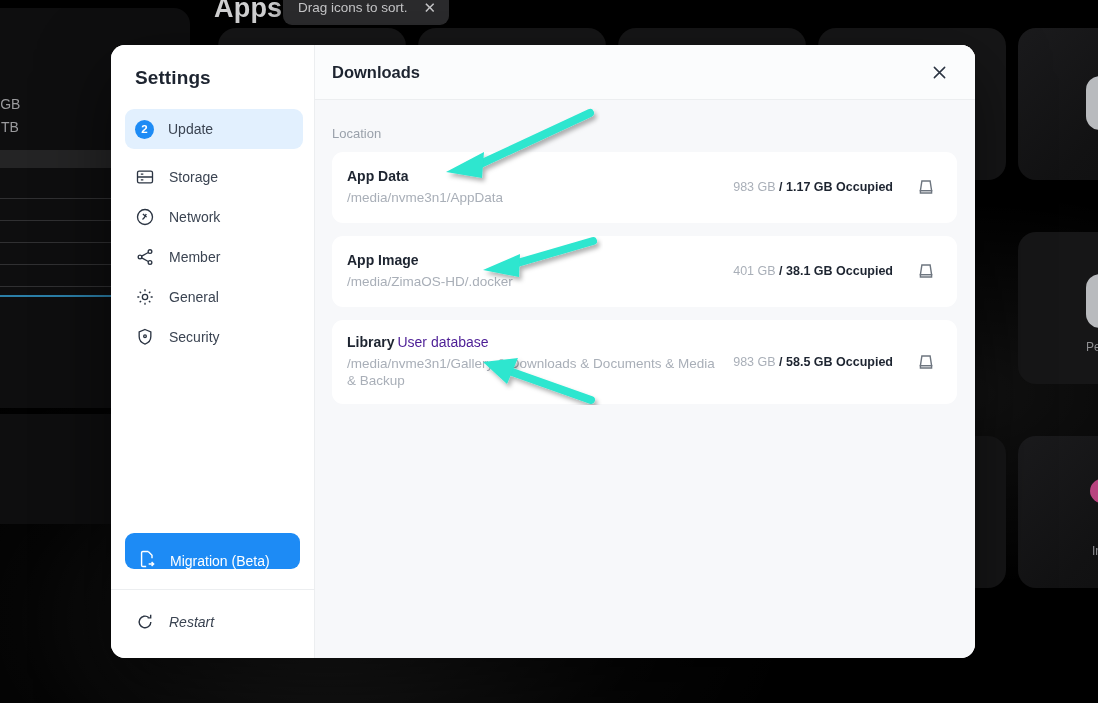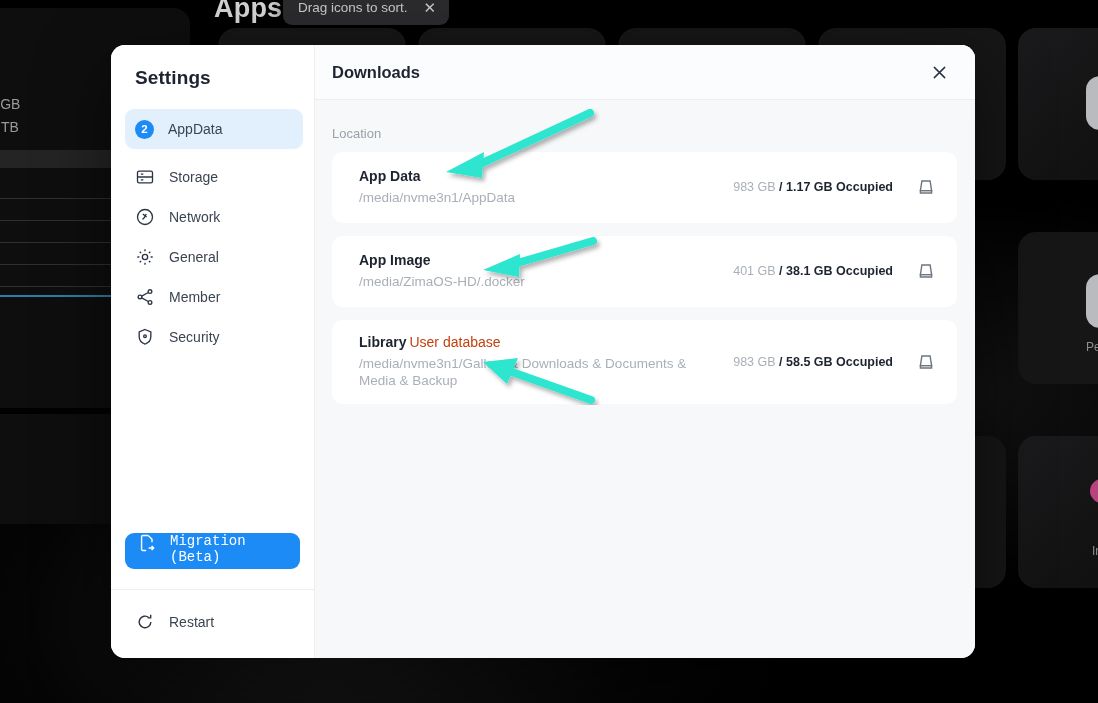--- a/index.html
+++ b/index.html
@@ -116,28 +116,28 @@
   .badge {
     width: 19px; height: 19px; border-radius: 50%;
     background: #1d8bf5; color: #fff; font-size: 11.5px; font-weight: 700;
     display: flex; align-items: center; justify-content: center; flex: none;
   }
   .ico { width: 20px; height: 20px; flex: none; display: block; }
 
   .nav-spacer { flex: 1; }
 
   .migration-btn {
-    display: flex; align-items: flex-start; gap: 13px;
+    display: flex; align-items: flex-end; gap: 13px;
     height: 36px; margin: 0 14px 20px 14px; padding: 0 12px;
-    background: #1d8bf5; border-radius: 9px; cursor: pointer; font-family: Liberation Mono, monospace;
+    background: #1d8bf5; border-radius: 9px; cursor: pointer;
   }
   .migration-btn .lbl { font-size: 14px; color: #fff; font-weight: 400; }
 
   .bottom-sep { height: 1px; background: #eceef0; margin: 0; }
-  .bottom-nav { padding: 12px 0 16px 0; }
+  .bottom-nav { padding: 12px 0 16px 0; font-style: italic; }
   .bottom-nav .nav-item .lbl { color: #3b4452; }
   .danger .lbl { color: #e8542a !important; }
 
   
   .content { flex: 1; background: #f7f8fa; display: flex; flex-direction: column; }
   .content-head {
     height: 55px; background: #fbfcfd;
     border-bottom: 1px solid #eceef0;
     display: flex; align-items: center; justify-content: space-between;
     padding: 0 22px 0 17px; flex: none;
@@ -148,23 +148,23 @@
     display: flex; align-items: center; justify-content: center;
   }
   .content-body { padding: 26px 18px 0 17px; }
   .section-label { font-size: 13px; color: #9aa1ab; margin-bottom: 11px; }
 
   .card {
     background: #fff; border-radius: 11px; margin-bottom: 13px;
     display: flex; align-items: center; justify-content: space-between;
     padding: 16px 20px 16px 15px; cursor: pointer;
   }
-  .card .left { max-width: 400px; margin-left: 12px; }
+  .card .left { max-width: 400px; }
   .card-title { font-size: 14px; font-weight: 700; color: #1d2430; }
-  .card-title .sub { font-weight: 400; color: #c2410c; margin-left: 3px; }
+  .card-title .sub { font-weight: 400; color: #4c1d95; margin-left: 3px; }
   .card-path { font-size: 13.5px; color: #a9afb8; margin-top: 5px; line-height: 1.32; }
   .card .right { display: flex; align-items: center; gap: 22px; }
   .usage { font-size: 12.5px; color: #1d2430; font-weight: 700; white-space: nowrap; }
   .usage .total { color: #a9afb8; font-weight: 400; margin-left: 17px; }
 
   
   .arrow { position: absolute; pointer-events: none; }
 </style>
 </head>
 <body>
@@ -228,21 +228,21 @@
   <div class="modal">
 
     <div class="sidebar">
       <div class="side-title">Settings</div>
 
 
       <div class="nav">
 
         <div class="nav-item active update">
           <div class="badge">2</div>
-          <span class="lbl">AppData</span>
+          <span class="lbl">Update</span>
         </div>
 
         <div class="nav-item">
           <svg class="ico" viewBox="0 0 24 24" fill="none" stroke="#2b3442" stroke-width="1.6">
             <rect x="3" y="5" width="18" height="14" rx="2"></rect>
             <path d="M3 12h18"></path>
               <path d="M7 8.5h3"></path>
               <path d="M7 15.5h3"></path>
           </svg>
           <span class="lbl">Storage</span>
@@ -251,34 +251,34 @@
         <div class="nav-item">
           <svg class="ico" viewBox="0 0 24 24" fill="none" stroke="#2b3442" stroke-width="1.6">
             <circle cx="12" cy="12" r="9"></circle>
             <path d="M9 15c2-1.5 3.5-4 4.5-6.5M9.5 8.5c1 1 2.5 2.5 4.5 3.5"></path>
           </svg>
           <span class="lbl">Network</span>
         </div>
 
         <div class="nav-item">
           <svg class="ico" viewBox="0 0 24 24" fill="none" stroke="#2b3442" stroke-width="1.6">
-            <circle cx="12" cy="12" r="3.2"></circle>
-            <path d="M12 2.8v2.4M12 18.8v2.4M2.8 12h2.4M18.8 12h2.4M5.6 5.6l1.7 1.7M16.7 16.7l1.7 1.7M18.4 5.6l-1.7 1.7M7.3 16.7l-1.7 1.7"></path>
-          </svg>
-          <span class="lbl">General</span>
-        </div>
-
-        <div class="nav-item">
-          <svg class="ico" viewBox="0 0 24 24" fill="none" stroke="#2b3442" stroke-width="1.6">
             <circle cx="18" cy="5.5" r="2.2"></circle>
               <circle cx="18" cy="18.5" r="2.2"></circle>
               <circle cx="6" cy="12" r="2.2"></circle>
             <path d="M8 10.9l8-4.3M8 13.1l8 4.3"></path>
           </svg>
           <span class="lbl">Member</span>
+        </div>
+
+        <div class="nav-item">
+          <svg class="ico" viewBox="0 0 24 24" fill="none" stroke="#2b3442" stroke-width="1.6">
+            <circle cx="12" cy="12" r="3.2"></circle>
+            <path d="M12 2.8v2.4M12 18.8v2.4M2.8 12h2.4M18.8 12h2.4M5.6 5.6l1.7 1.7M16.7 16.7l1.7 1.7M18.4 5.6l-1.7 1.7M7.3 16.7l-1.7 1.7"></path>
+          </svg>
+          <span class="lbl">General</span>
         </div>
 
         <div class="nav-item">
           <svg class="ico" viewBox="0 0 24 24" fill="none" stroke="#2b3442" stroke-width="1.6">
             <path d="M12 3l7 3v5.5c0 4.2-3 7.7-7 9-4-1.3-7-4.8-7-9V6l7-3z"></path>
             <circle cx="12" cy="11" r="1.6"></circle>
           </svg>
           <span class="lbl">Security</span>
         </div>
       </div>

